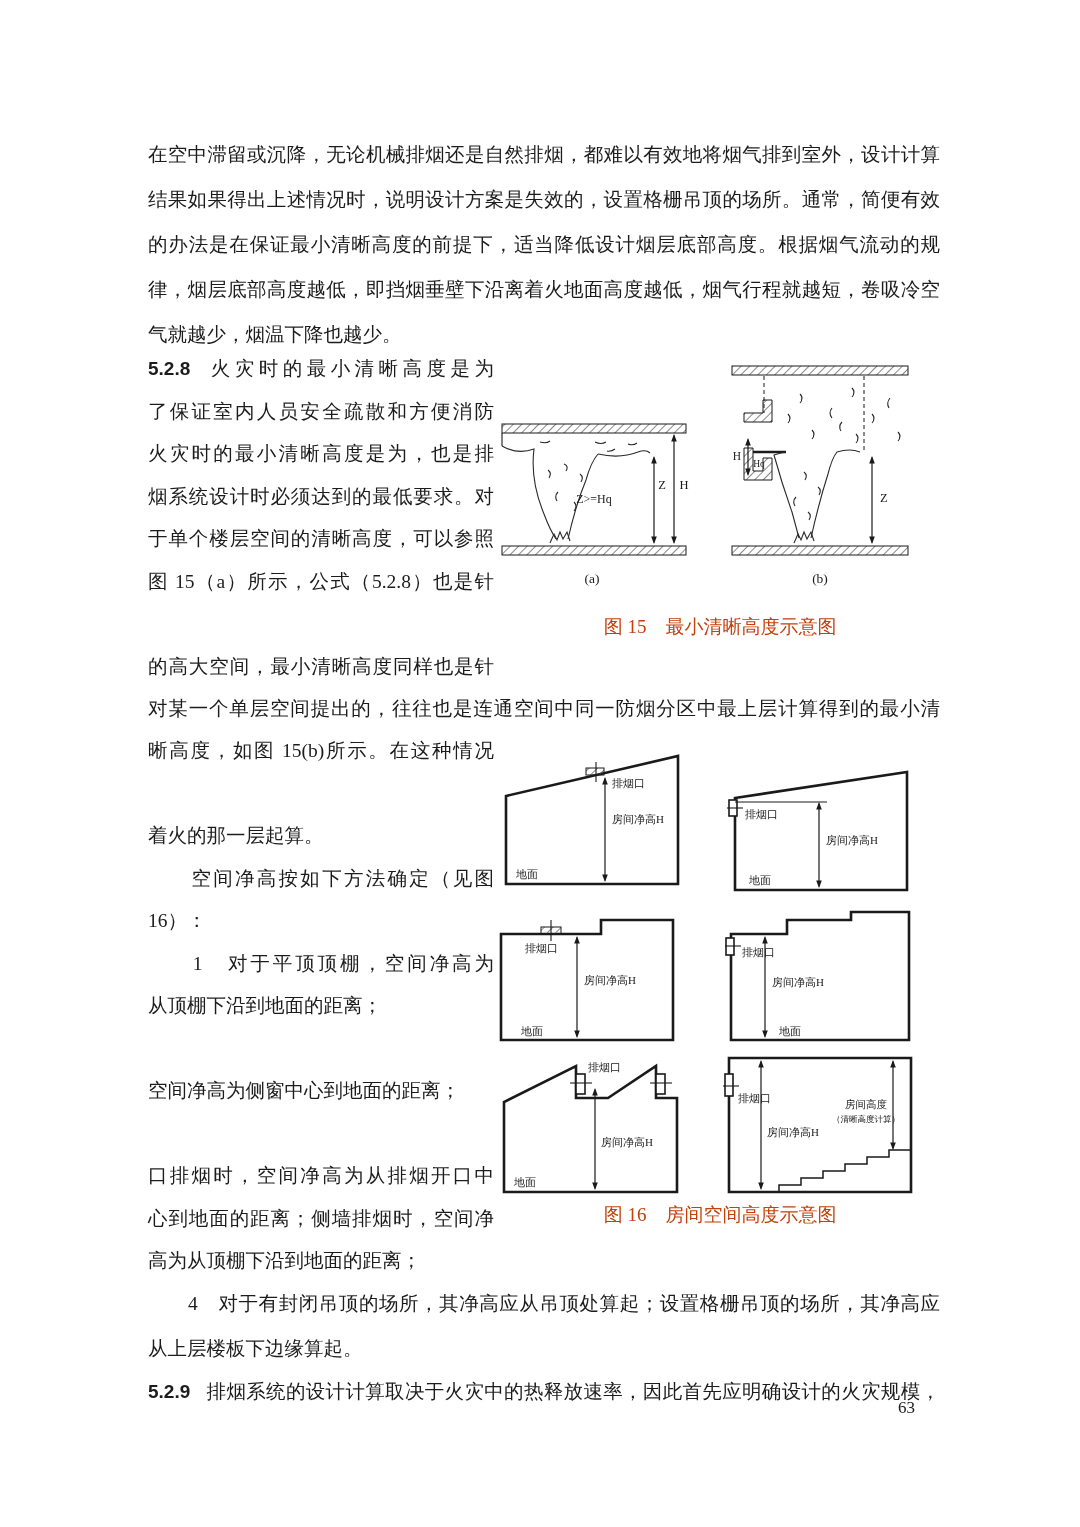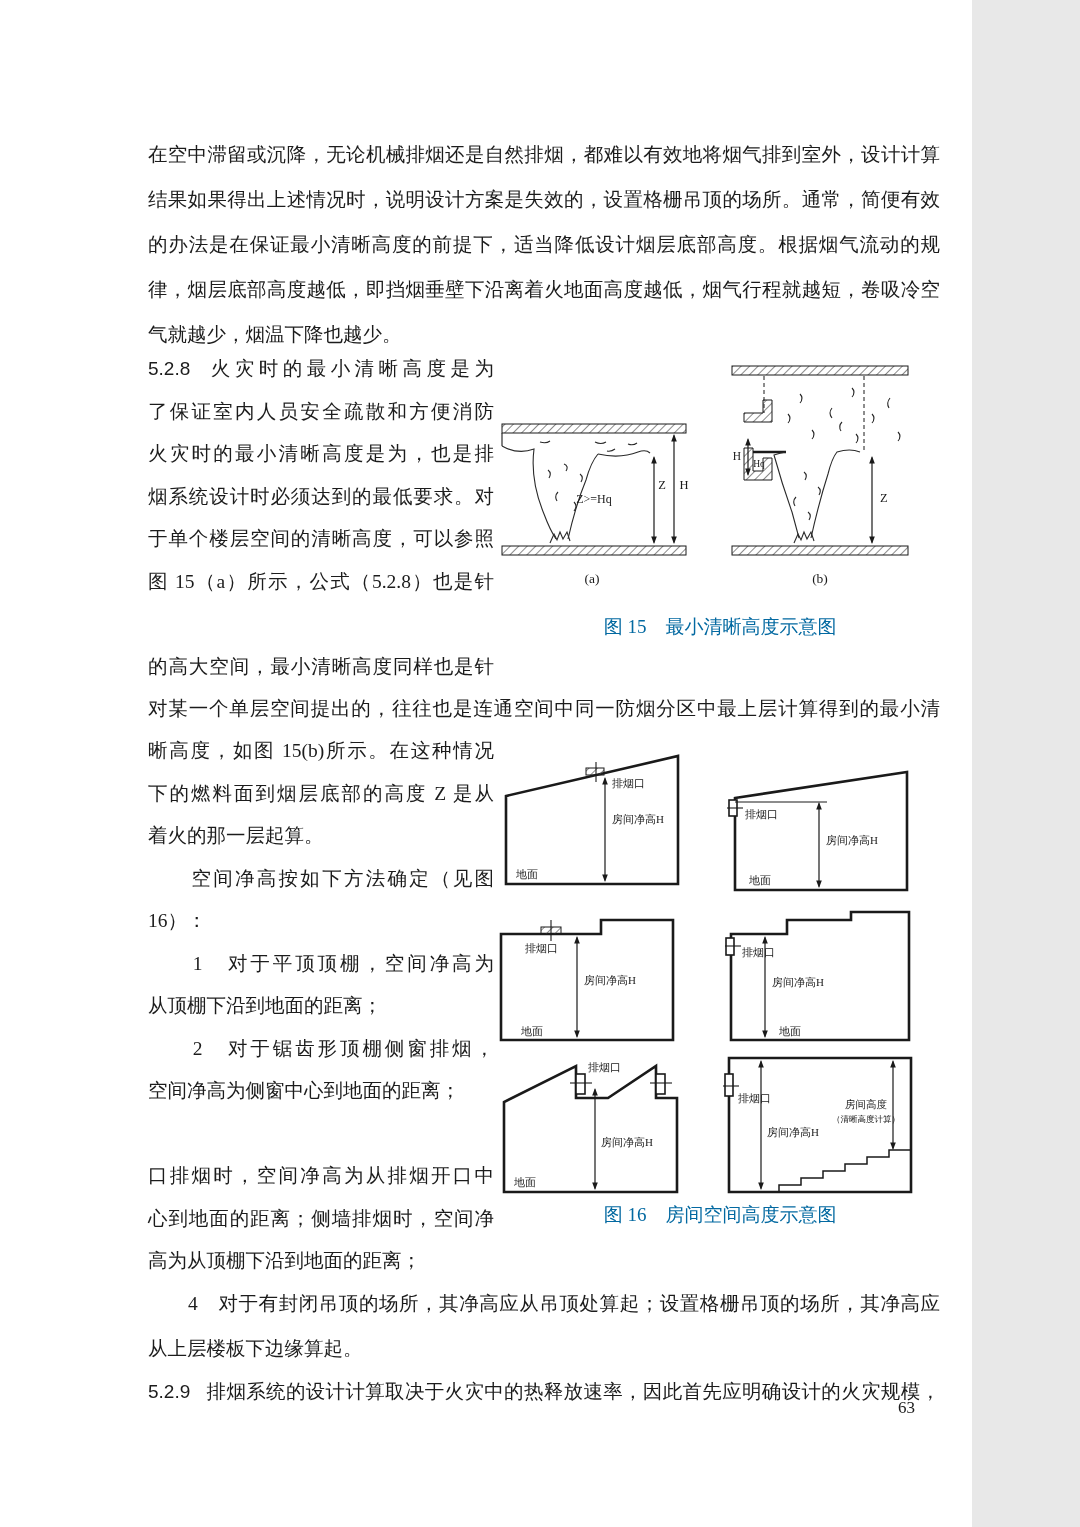--- a/index.html
+++ b/index.html
@@ -1,25 +1,25 @@
 <!DOCTYPE html>
 <html><head>
 <meta charset="utf-8">
 <style>
   html,body{margin:0;padding:0;background:#e8e8e8;}
-  .page{position:relative;width:972px;height:1527px;background:#ffffff;overflow:hidden;
+  .page{position:relative;width:1080px;height:1527px;background:#ffffff;overflow:hidden;
         font-family:"Liberation Serif","DejaVu Serif",serif;color:#1c1c1c;}
   .ln{position:absolute;font-size:19.5px;line-height:27px;height:27px;white-space:pre;}
   .full{left:148px;width:792px;}
   .col{left:148px;width:346px;}
   .j{text-align:justify;text-align-last:justify;white-space:normal;}
-  .secno{font-family:"Liberation Sans","DejaVu Sans",sans-serif;font-weight:normal;font-size:19px;}
+  .secno{font-family:"Liberation Sans","DejaVu Sans",sans-serif;font-weight:bold;font-size:19px;}
   .gap{display:inline-block;width:16px;}
   .fig{position:absolute;}
-  .figcap{position:absolute;left:500px;width:440px;text-align:center;font-size:19px;color:#0369a1;}
+  .figcap{position:absolute;left:500px;width:440px;text-align:center;font-size:19px;color:#c2410c;}
   .pagenum{position:absolute;font-size:17px;}
   svg{display:block;}
   svg text{font-family:"Liberation Serif","DejaVu Serif",serif;fill:#1a1a1a;}
   .wall{fill:none;stroke:#1a1a1a;stroke-width:2.6;stroke-linejoin:miter;}
   .thin{stroke:#1a1a1a;stroke-width:1.1;fill:none;}
   .smoke{stroke:#2a2a2a;stroke-width:1.1;fill:none;}
   .hatchfill{fill:url(#hatch);stroke:#1a1a1a;stroke-width:1;}
   .vent{fill:#ffffff;stroke:#1a1a1a;stroke-width:1.6;}
   .dash{stroke:#1a1a1a;stroke-width:1;stroke-dasharray:4 3;fill:none;}
 </style>
@@ -46,27 +46,25 @@
   <div class="ln j col" style="top:398px">了保证室内人员安全疏散和方便消防</div>
   <div class="ln j col" style="top:440px">火灾时的最小清晰高度是为，也是排</div>
   <div class="ln j col" style="top:483px">烟系统设计时必须达到的最低要求。对</div>
   <div class="ln j col" style="top:525px">于单个楼层空间的清晰高度，可以参照</div>
   <div class="ln j col" style="top:568px">图 15（a）所示，公式（5.2.8）也是针</div>
   <div class="ln j col" style="top:653px">的高大空间，最小清晰高度同样也是针</div>
 
   <div class="ln j full" style="top:695px">对某一个单层空间提出的，往往也是连通空间中同一防烟分区中最上层计算得到的最小清</div>
 
   <div class="ln j col" style="top:737px">晰高度，如图 15(b)所示。在这种情况</div>
-  <div class="ln j col" style="top:780px">下的燃料面到烟层底部的高度 Z 是从</div>
   <div class="ln col" style="top:822px">着火的那一层起算。</div>
   <div class="ln j col" style="top:865px">　　空间净高按如下方法确定（见图</div>
   <div class="ln col" style="top:907px">16）：</div>
   <div class="ln j col" style="top:950px">　　1　对于平顶顶棚，空间净高为</div>
   <div class="ln col" style="top:992px">从顶棚下沿到地面的距离；</div>
-  <div class="ln j col" style="top:1035px">　　2　对于锯齿形顶棚侧窗排烟，</div>
   <div class="ln col" style="top:1077px">空间净高为侧窗中心到地面的距离；</div>
   <div class="ln j col" style="top:1162px">口排烟时，空间净高为从排烟开口中</div>
   <div class="ln j col" style="top:1205px">心到地面的距离；侧墙排烟时，空间净</div>
   <div class="ln col" style="top:1247px">高为从顶棚下沿到地面的距离；</div>
 
   <div class="ln j full" style="top:1290px">　　4　对于有封闭吊顶的场所，其净高应从吊顶处算起；设置格栅吊顶的场所，其净高应</div>
   <div class="ln full" style="top:1335px">从上层楼板下边缘算起。</div>
   <div class="ln j full" style="top:1378px"><span class="secno">5.2.9</span><span class="gap"></span><span>排烟系统的设计计算取决于火灾中的热释放速率，因此首先应明确设计的火灾规模，</span></div>
 
   <div class="pagenum" style="left:898px;top:1398px">63</div>

